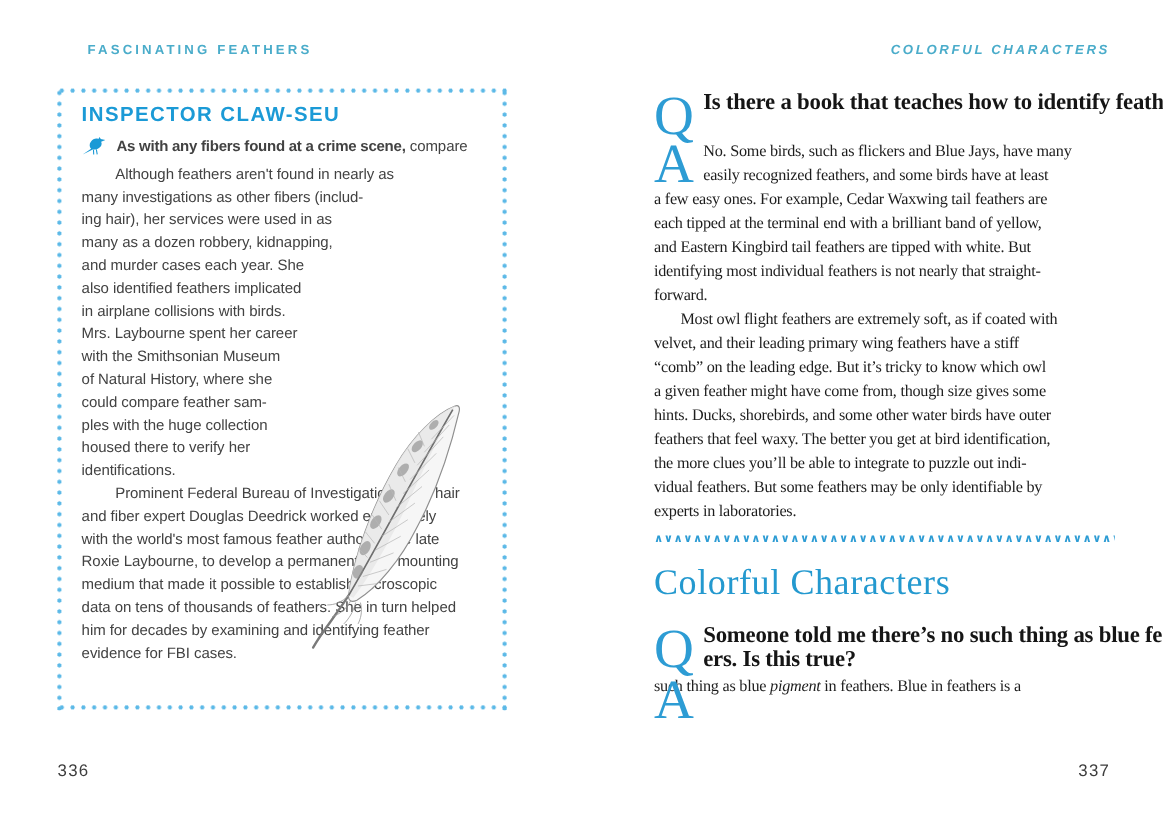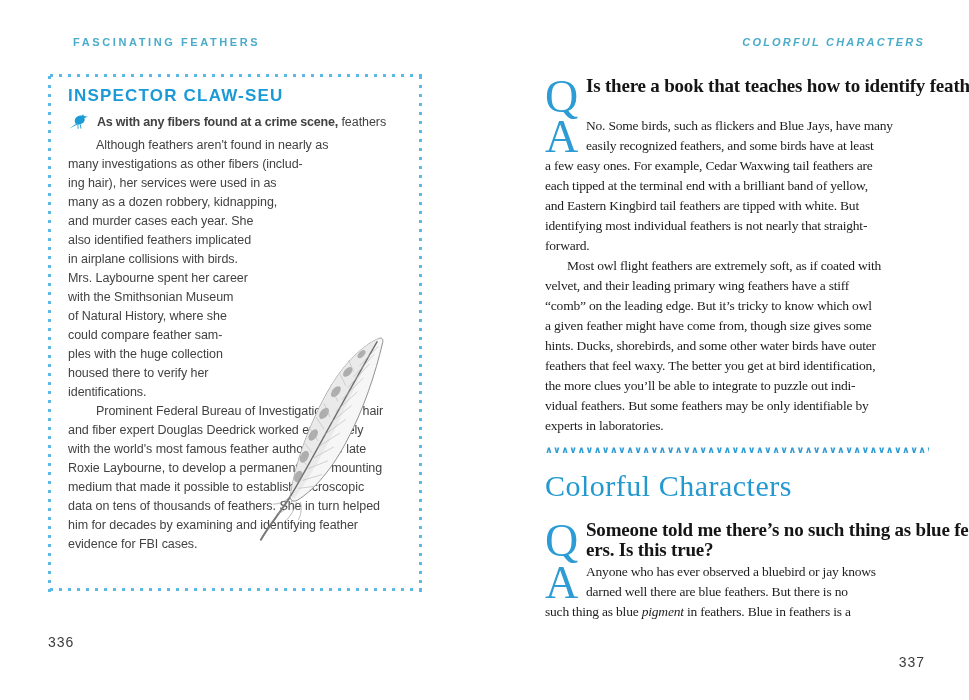--- a/index.html
+++ b/index.html
@@ -14,21 +14,21 @@
     position:absolute;top:36px;font-size:11px;font-weight:700;
     letter-spacing:2.6px;color:#4aacca;white-space:nowrap;
   }
   .running-header.left{left:61px;margin-left:12px;}
   .running-header.right{right:44px;font-style:italic;letter-spacing:2.2px;}
   
   .page-num{
     position:absolute;top:634px;font-size:14px;color:#3d3d3d;letter-spacing:1px;text-align:center;
   }
   .page-num.left{left:48px;}
-  .page-num.right{right:44px;margin-top:20px;}
+  .page-num.right{right:44px;}
   
   .claw-box{
     position:absolute;left:47px;top:73px;width:376px;height:519px;
     box-sizing:border-box;padding:13px 18px 0 21px;
     background-image:
       radial-gradient(circle, #5cb9e7 1.5px, rgba(92,185,231,0) 2px),
       radial-gradient(circle, #5cb9e7 1.5px, rgba(92,185,231,0) 2px),
       radial-gradient(circle, #5cb9e7 1.5px, rgba(92,185,231,0) 2px),
       radial-gradient(circle, #5cb9e7 1.5px, rgba(92,185,231,0) 2px);
     background-size:9px 5px, 9px 5px, 5px 9px, 5px 9px;
@@ -87,21 +87,21 @@
 <div class="claw-box">
   <div class="box-title">INSPECTOR CLAW-SEU</div>
 
   <div class="box-body">
     <div class="box-line1">
       <span class="bird">
         <svg width="22" height="17" viewBox="0 0 24 18">
           <path fill="#1b9ad6" d="M1 17 L8.6 11.6 C7 10 6.8 7 8.6 5 C10 3 13 1.8 15.2 2.8 L16.4 1 L17.4 2.9 L21.6 3.8 L17.8 5.3 C18.8 7.6 18 9.8 15.8 11 C14.2 12 12 12.7 10.2 12.4 Z"></path>
           <path stroke="#1b9ad6" stroke-width="1" fill="none" d="M10.8 12.6 L11 17 M13.4 12.2 L14.2 16.8"></path>
         </svg>
-      </span><span class="lead-bold">As with any fibers found at a crime scene,</span><span> feathers</span>
+      </span><span class="lead-bold">As with any fibers found at a crime scene,</span><span> compare</span>
     </div>
     <div class="pre-lines indent28">Although feathers aren't found in nearly as
 many investigations as other fibers (includ-
 ing hair), her services were used in as
 many as a dozen robbery, kidnapping,
 and murder cases each year. She
 also identified feathers implicated
 in airplane collisions with birds.
 Mrs. Laybourne spent her career
 with the Smithsonian Museum
@@ -190,20 +190,18 @@
   <div class="section-heading">Colorful Characters</div>
 
   <div class="qa-row q2-row">
     <span class="qa-letter">Q</span>
     <div class="question">Someone told me there’s no such thing as blue feath-
 ers. Is this true?</div>
   </div>
 
   <div class="qa-row a2-head">
     <span class="qa-letter">A</span>
-    <div class="serif-body">Anyone who has ever observed a bluebird or jay knows
-darned well there are blue feathers. But there is no</div>
   </div>
   <div class="serif-body"><span>such thing as blue </span><span class="italic">pigment</span><span> in feathers. Blue in feathers is a</span></div>
 
 </div>
 
 <div class="page-num right">337</div>
 
 </body></html>

